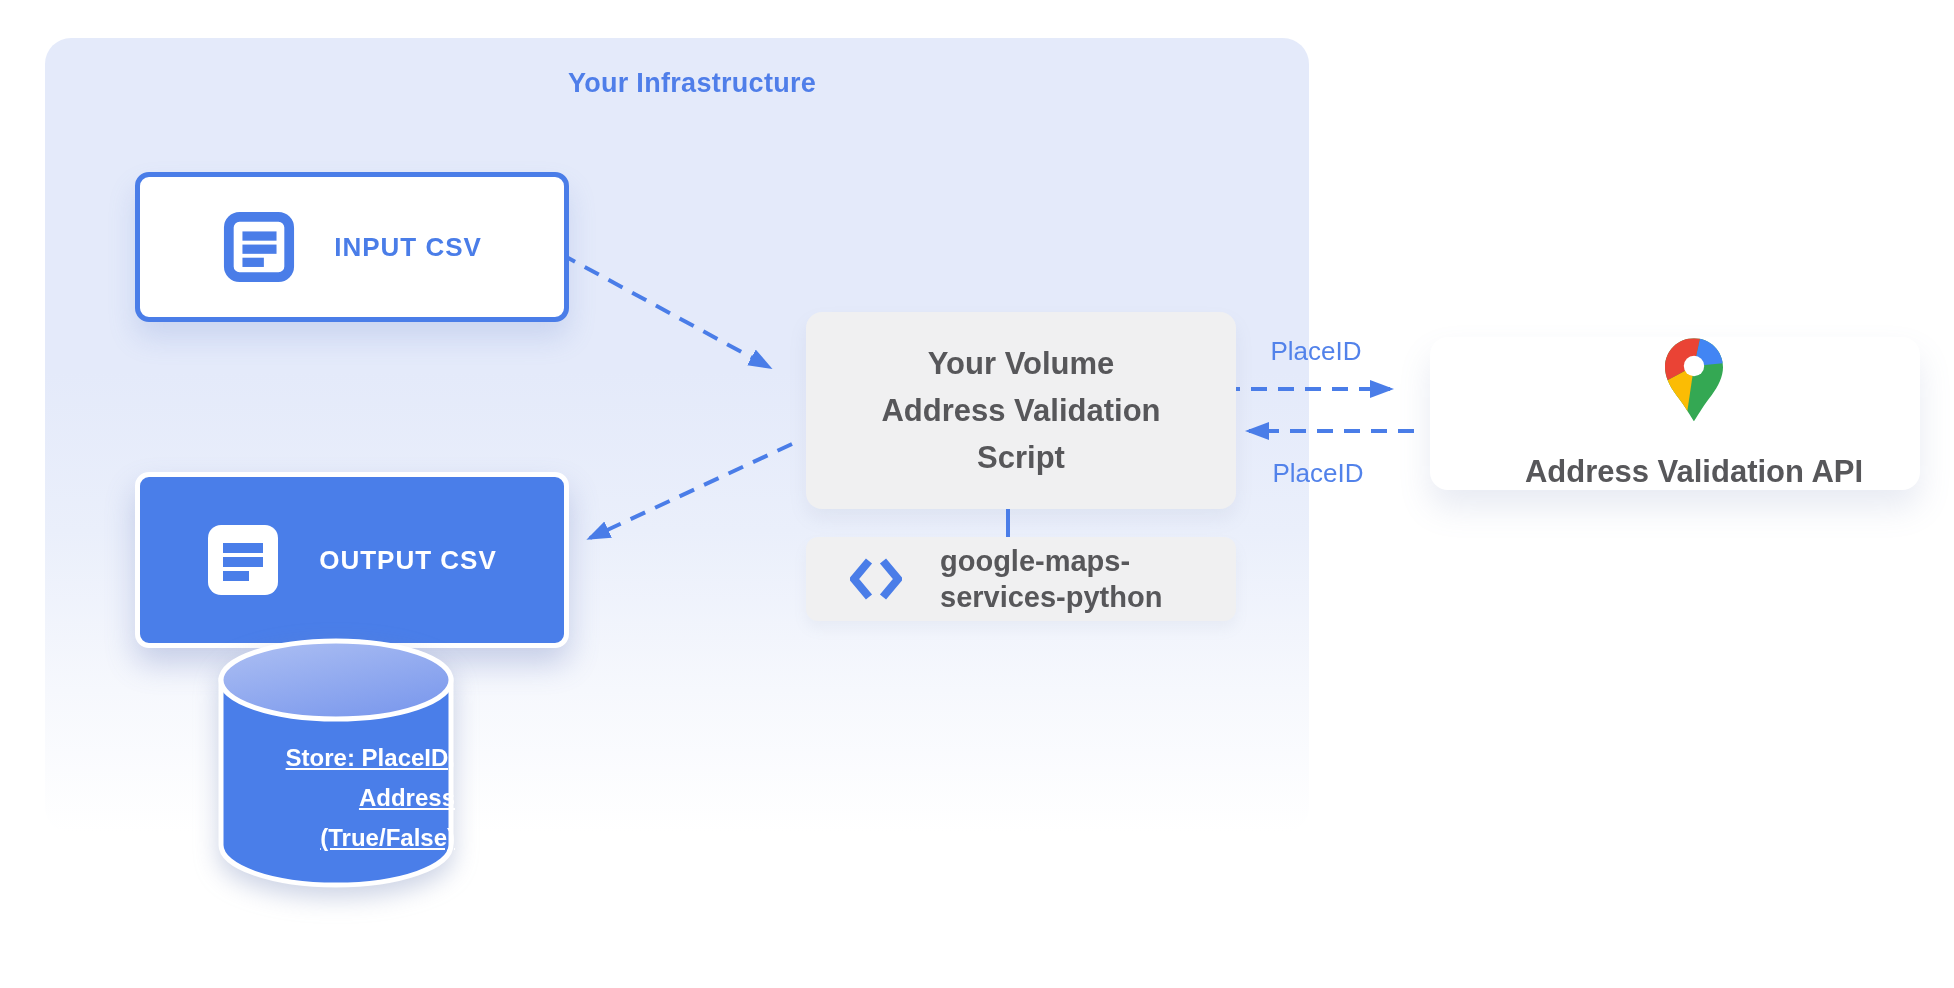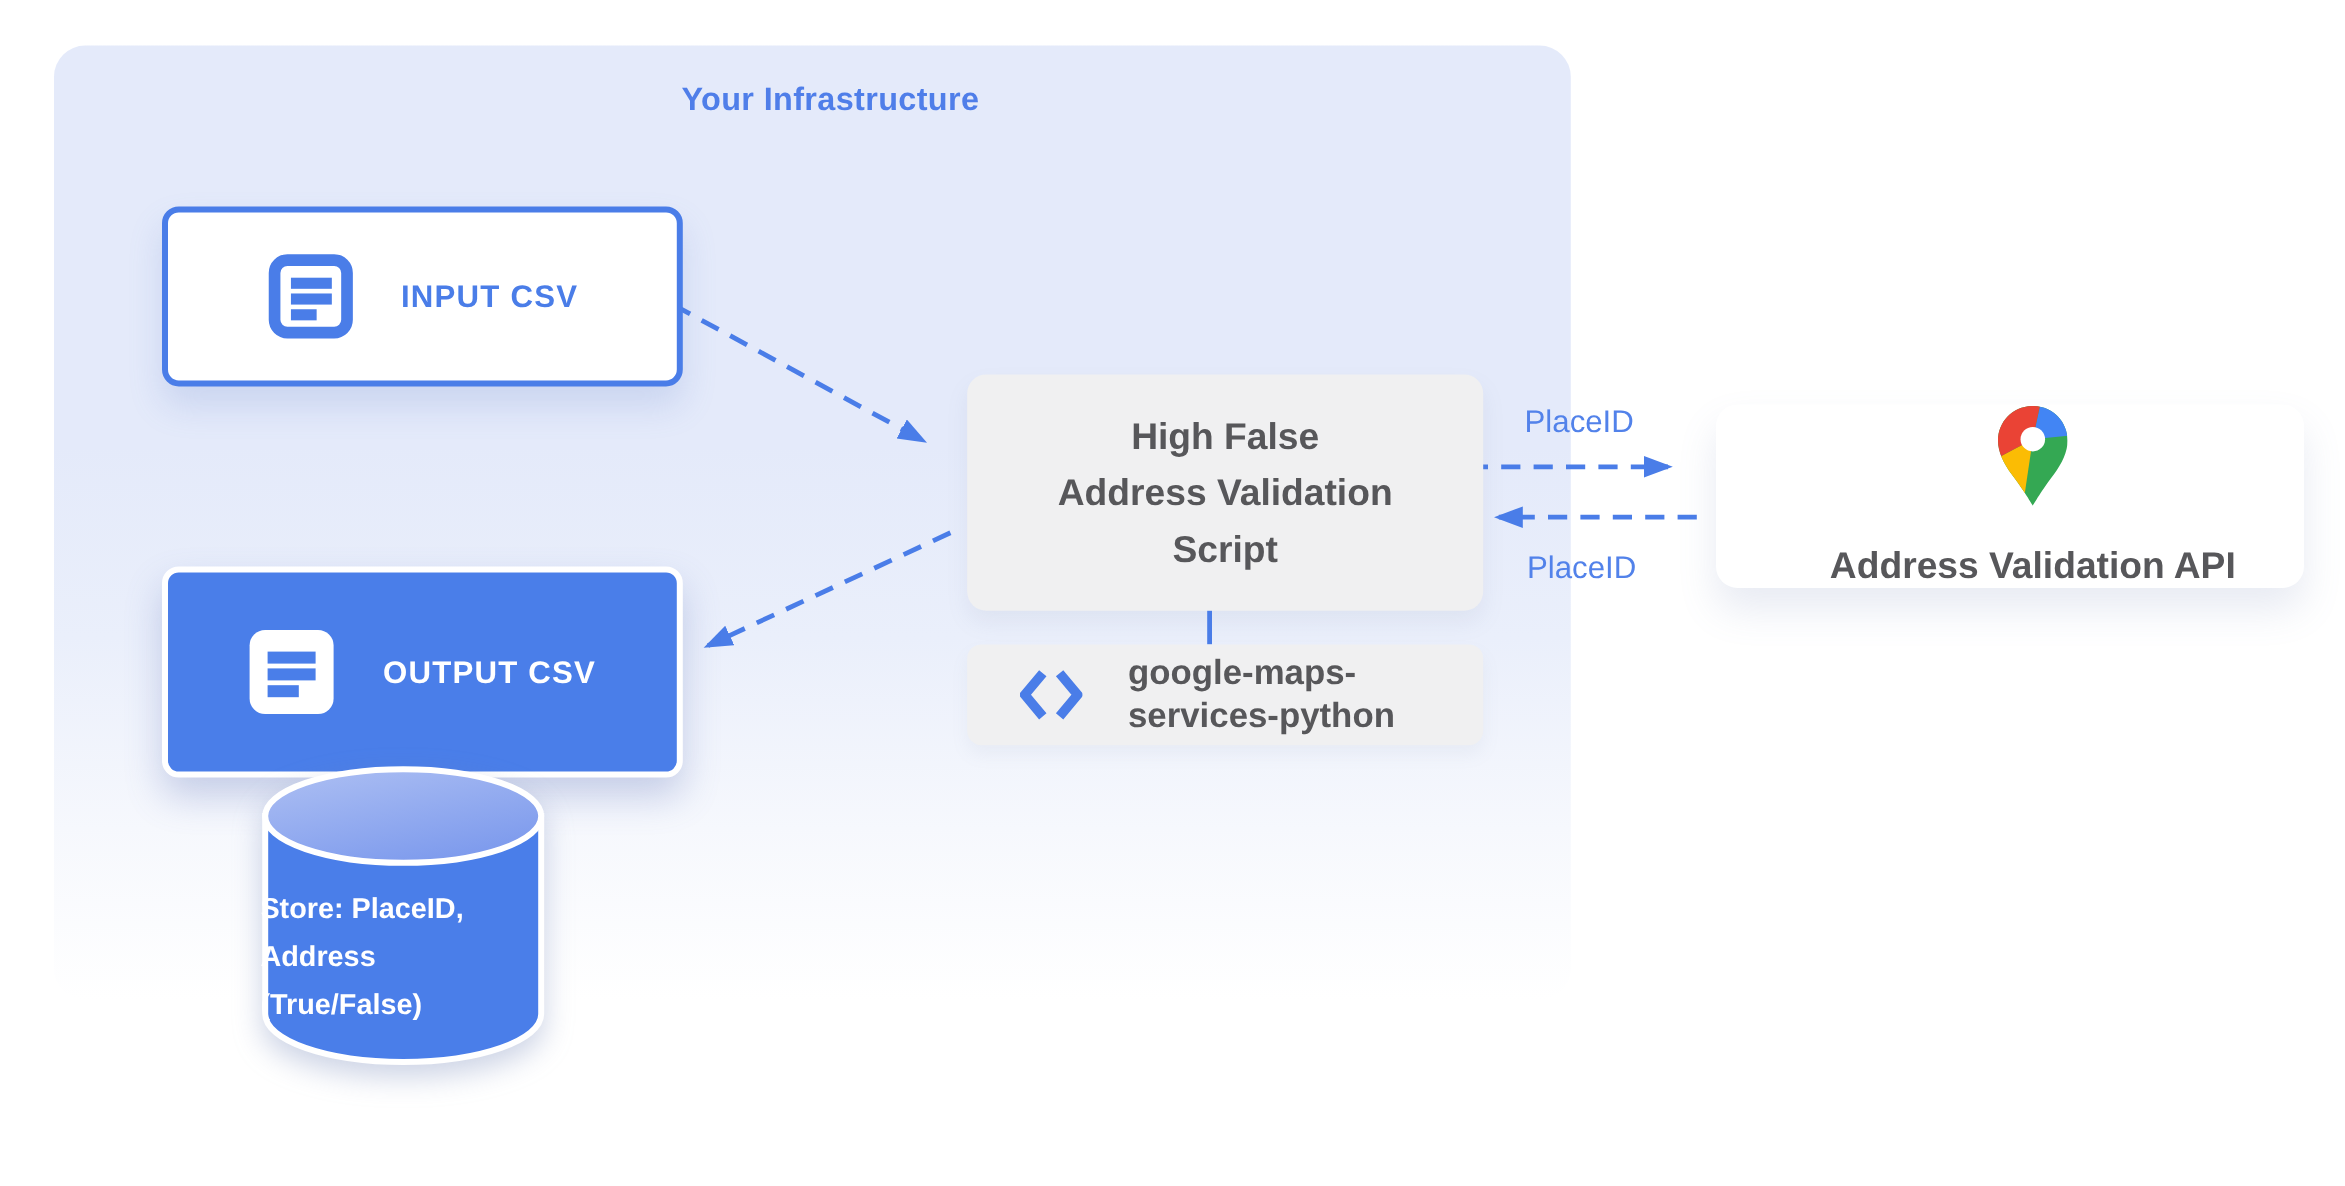--- a/index.html
+++ b/index.html
@@ -61,21 +61,21 @@
   .api-box .label{font-size:31px;font-weight:bold;color:#57575a;}
 
   
   .connector-line{position:absolute;left:1006px;top:509px;width:4px;height:28px;background:#4a7de8;}
 
   
   .datastore{position:absolute;left:217px;top:638px;width:238px;height:252px;}
   .datastore svg{filter:drop-shadow(0 10px 12px rgba(110,130,180,.35));}
   .datastore .text{
     position:absolute;left:0;top:100px;width:238px;
-    text-align:left;color:#ffffff;font-size:24px;font-weight:bold;line-height:40px;
+    text-align:right;color:#ffffff;font-size:24px;font-weight:bold;line-height:40px;text-decoration:underline;
   }
 
   
   .flow-label{position:absolute;font-size:26px;font-weight:500;color:#5282ea;}
   .flow-label.location{left:1216px;top:336px;width:200px;text-align:center;}
   .flow-label.placeid{left:1218px;top:458px;width:200px;text-align:center;}
 
   
   .arrows{position:absolute;left:0;top:0;width:1954px;height:988px;pointer-events:none;}
 </style>
@@ -131,21 +131,21 @@
       <ellipse cx="119" cy="42" rx="115" ry="39" fill="url(#cylTop)" stroke="#ffffff" stroke-width="5"></ellipse>
     </svg>
     <div class="text">
       <div>Store: PlaceID,</div>
       <div>Address</div>
       <div>(True/False)</div>
     </div>
   </div>
 
   <div class="node script-box">
-    <div class="line">High False</div>
+    <div class="line">Your Volume</div>
     <div class="line">Address Validation</div>
     <div class="line">Script</div>
   </div>
 
   <div class="connector-line"></div>
 
   <div class="node library-box">
     <svg width="52" height="42" viewBox="0 0 52 42">
       <path d="M19 3 L4 21 L19 39" fill="none" stroke="#4a7de8" stroke-width="8"></path>
       <path d="M33 3 L48 21 L33 39" fill="none" stroke="#4a7de8" stroke-width="8"></path>

